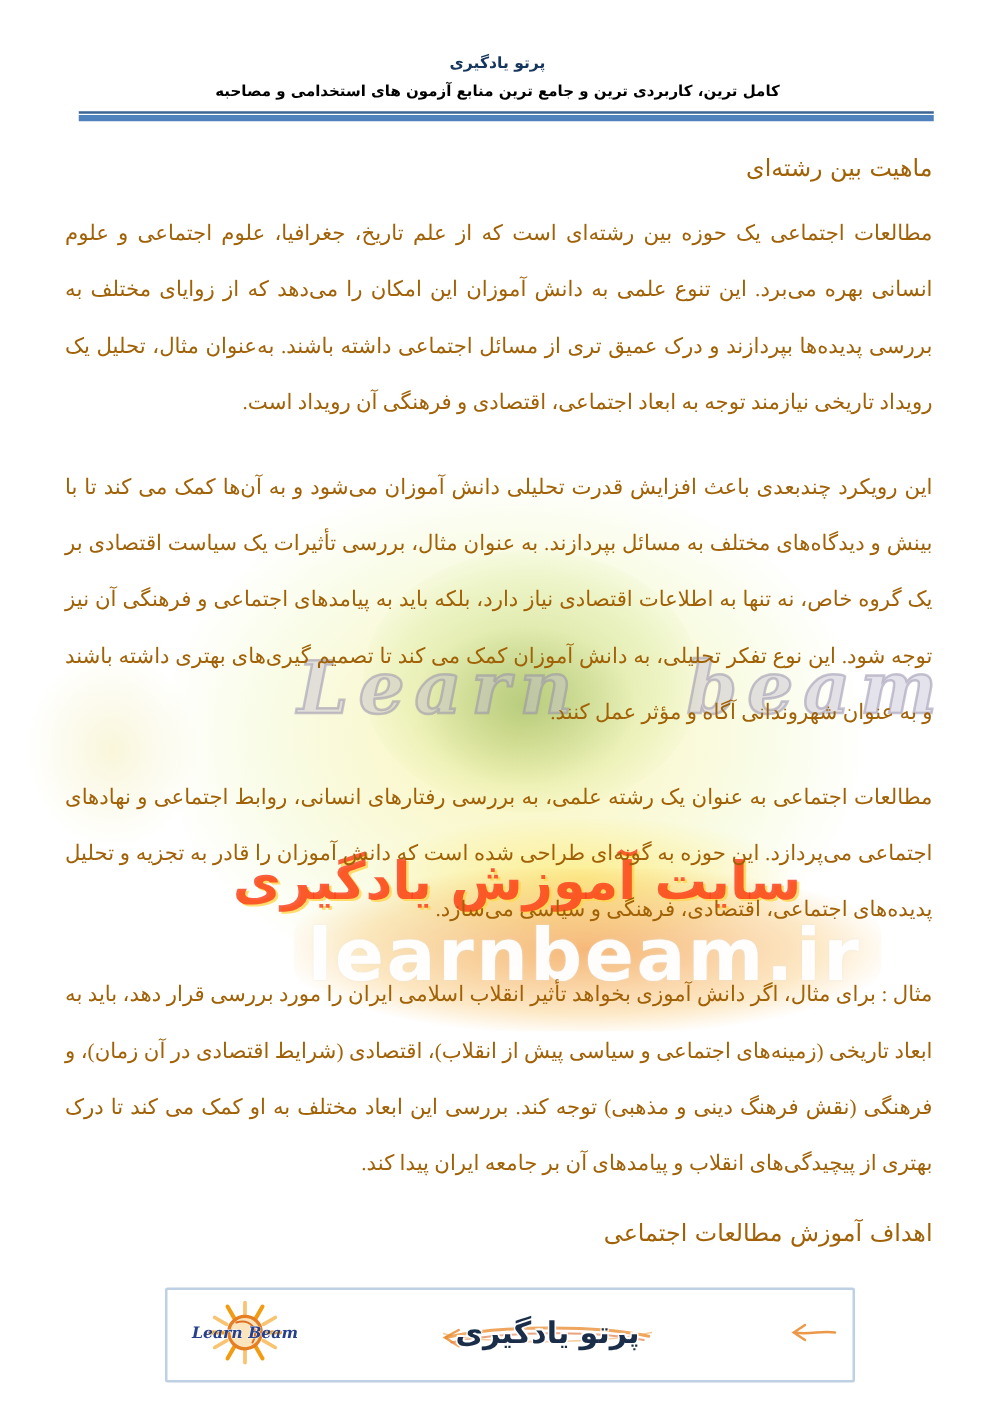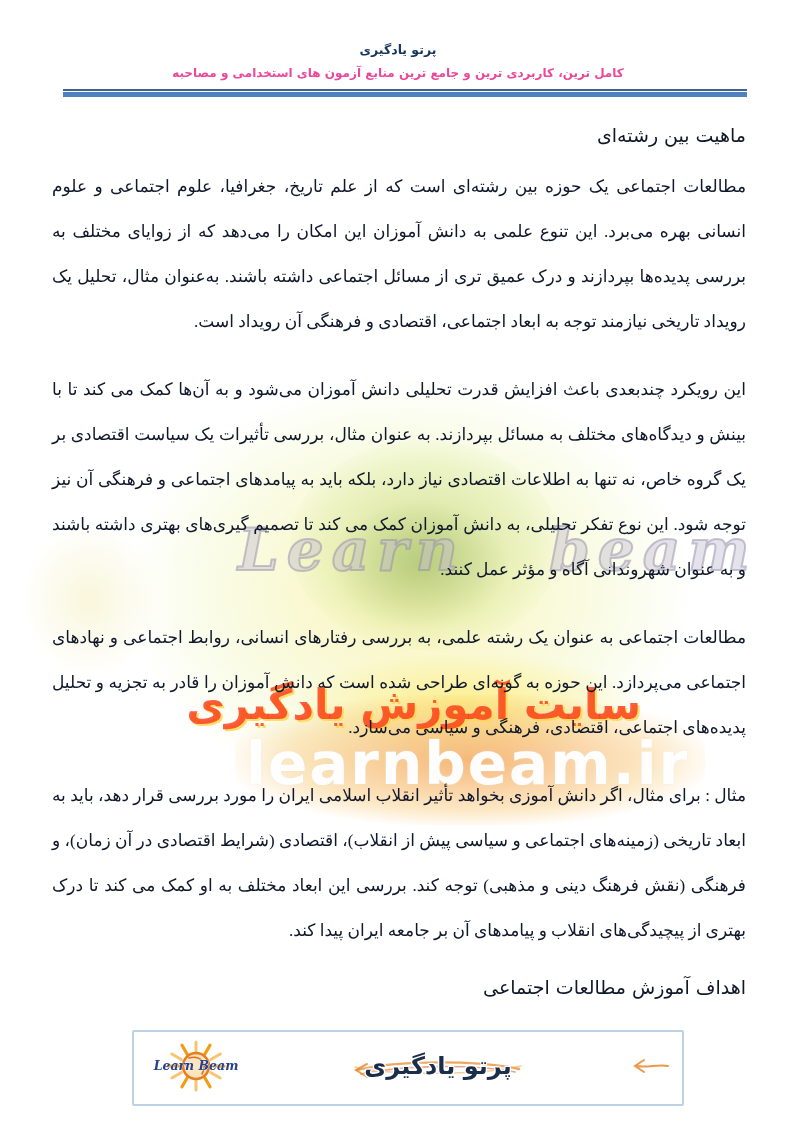--- a/index.html
+++ b/index.html
@@ -3,21 +3,21 @@
 <meta charset="utf-8">
 <style>
   html,body{margin:0;padding:0;}
   body{
     width:796px;height:1125px;background:#ffffff;overflow:hidden;position:relative;
     font-family:"DejaVu Sans",sans-serif;
   }
   
   .page-header{padding-top:42px;text-align:center;direction:rtl;position:relative;z-index:2;}
   .site-title{font-size:12.5px;font-weight:bold;color:#17365d;margin:0 0 9px 0;}
-  .site-tagline{font-size:12px;font-weight:bold;color:#ec4899;margin:0;}
+  .site-tagline{font-size:12px;font-weight:bold;color:#000000;margin:0;}
   .separator{margin:9px 49px 0 63px;}
   .sep-thin{height:2px;background:#3c6494;}
   .sep-gap{height:1px;background:transparent;}
   .sep-thick{height:5px;background:#4f81bd;}
 
   
   .wm-layer{position:absolute;inset:0;z-index:0;pointer-events:none;}
   .blob{position:absolute;border-radius:50%;}
   .blob-flower-big{left:130px;top:380px;width:560px;height:420px;
     background:radial-gradient(ellipse at center,rgba(250,243,175,0.85) 0%,rgba(242,248,200,0.45) 50%,rgba(255,255,255,0) 72%);}
@@ -47,21 +47,21 @@
   .wm-domain{
     position:absolute;left:246px;top:730px;white-space:nowrap;
     font-size:58px;font-weight:bold;letter-spacing:2px;
     color:rgba(255,255,255,0.95);
     text-shadow:0 0 2px rgba(230,230,230,0.6);
   }
 
   
   .content{
     position:relative;z-index:1;direction:rtl;
-    padding:0 50px 0 52px;color:#0f172a;
+    padding:0 50px 0 52px;color:#a16207;
   }
   .doc-heading{
     font-size:19px;font-weight:normal;text-align:right;
     margin:27px 0 18px 0;
   }
   .content p{
     font-size:17px;line-height:45px;text-align:justify;
     margin:0 0 23px 0;
     font-family:Liberation Serif, serif;
   }

